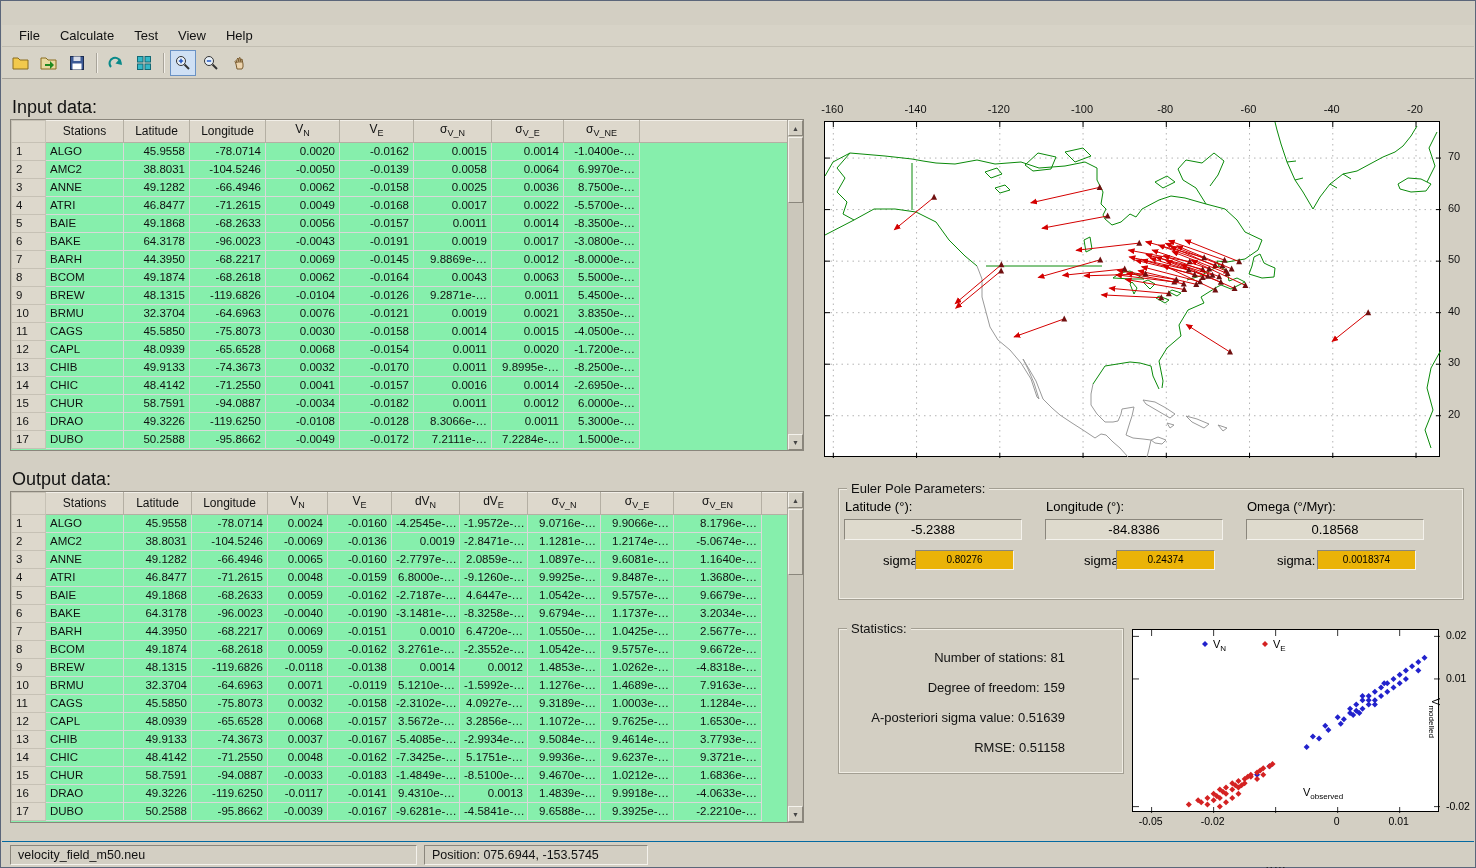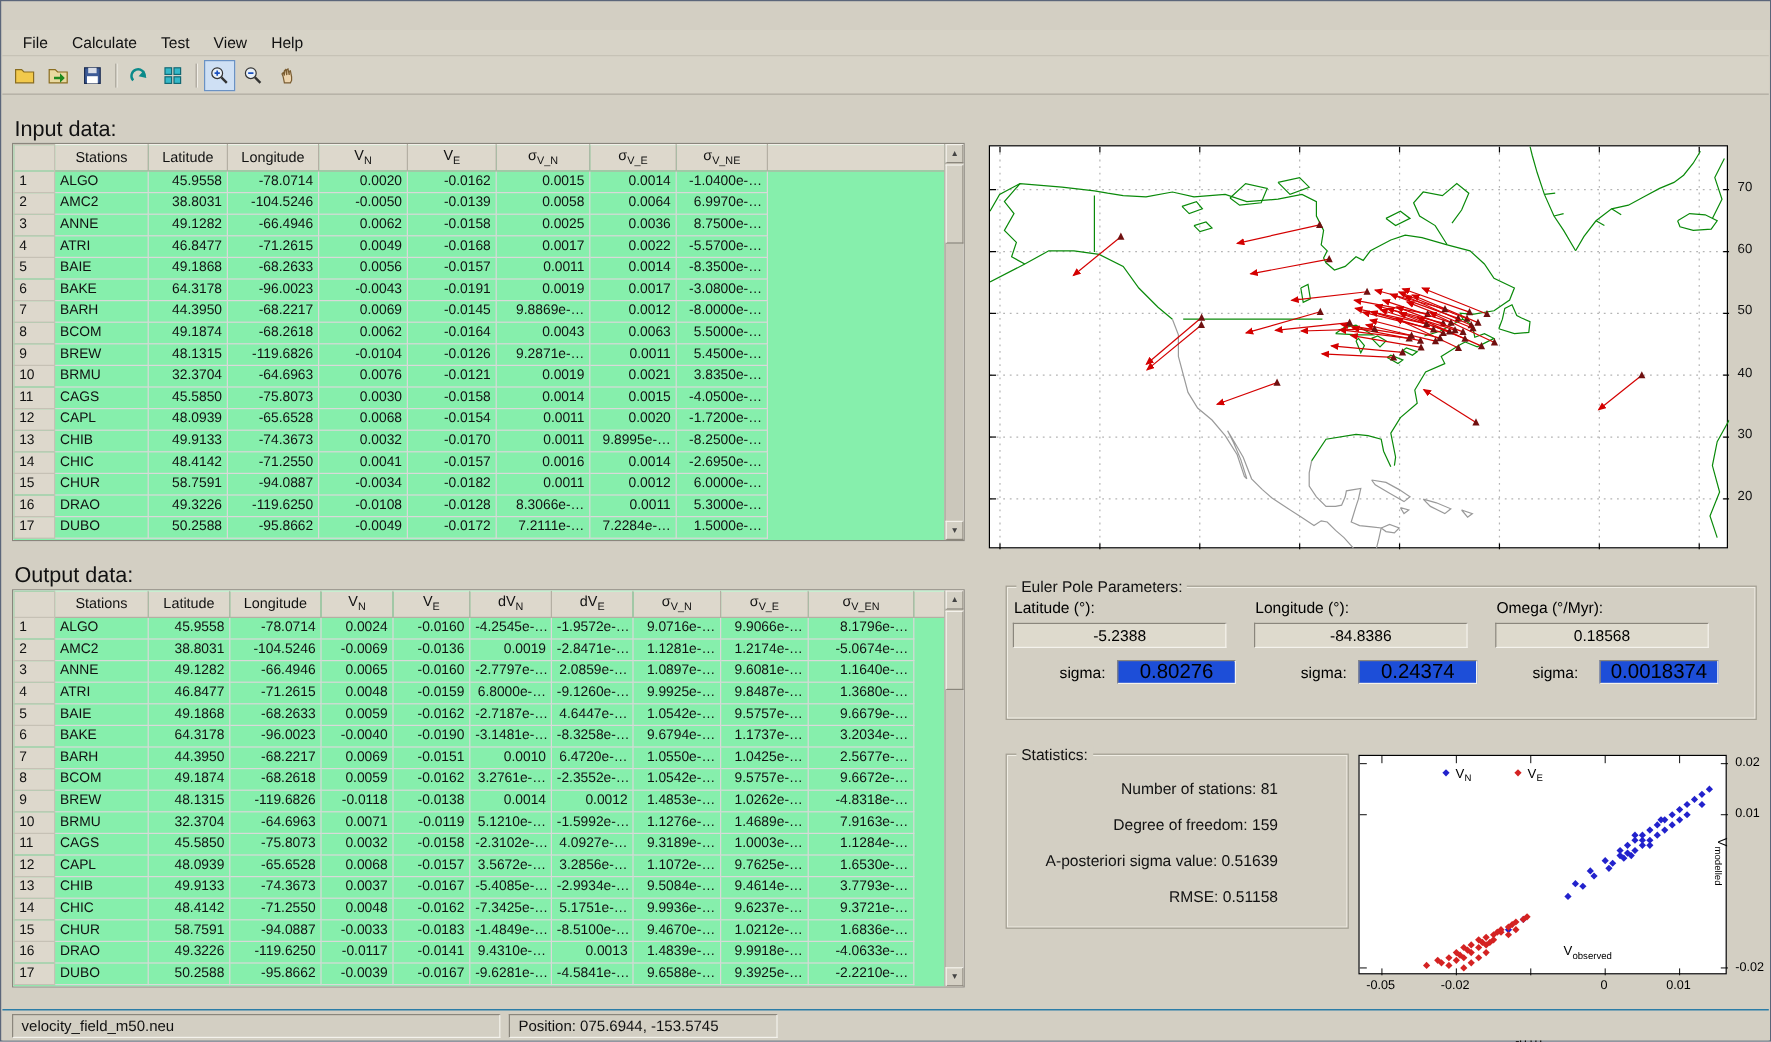--- a/index.html
+++ b/index.html
@@ -74,22 +74,22 @@
 
   
   .groupbox { position:absolute; border:1px solid #a39f93; box-shadow:inset 0 0 0 1px #f0ede4; }
   .groupbox > .gb-title { position:absolute; top:-8px; left:8px; background:#d3cfc3; padding:0 4px; font-size:13px; color:#111; }
   .ep-col { position:absolute; top:0; width:200px; height:100%; }
   .ep-label { position:absolute; top:10px; left:6px; font-size:13px; }
   .ep-value { position:absolute; top:30px; left:5px; width:178px; height:21px; text-align:center;
     font-size:13px; line-height:19px; background:#dedacd;
     border:1px solid; border-color:#8a867c #f4f2ec #f4f2ec #8a867c; }
   .ep-sigma-label { position:absolute; top:64px; font-size:13px; }
-  .ep-sigma { position:absolute; top:61px; left:92px; width:99px; height:20px; text-align:center;
-    font-size:17px; line-height:18px; background:#1d4ed8;
+  .ep-sigma { position:absolute; top:61px; left:76px; width:99px; height:20px; text-align:center;
+    font-size:10px; line-height:18px; background:#eab308;
     border:1px solid; border-color:#8a867c #f4f2ec #f4f2ec #8a867c; }
   .stats-line { text-align:right; padding-right:58px; font-size:13px; line-height:30px; color:#111; }
   #stats-box { padding-top:14px; }
 
   
   .scatter-panel { position:absolute; left:1130px; top:550px; width:307px; height:183px;
     background:#fff; border:1px solid #000; }
   .scatter-xlabels { position:absolute; left:1130px; top:736px; width:307px; height:13px; }
   .scatter-xlabels span { position:absolute; width:40px; text-align:center; font-size:10.5px; }
   .scatter-ylabels { position:absolute; left:1441px; top:550px; width:32px; height:183px; }
@@ -671,20 +671,30 @@
             </tbody>
           </table>
       </div>
       <div class="vscroll">
         <div class="sbtn up">▲</div>
         <div class="sthumb"></div>
         <div class="sbtn down">▼</div>
       </div>
     </div>
 
+    <div class="map-xticks" id="map-xticks">
+        <span style="left: -8.67568px;">-160</span>
+        <span style="left: 74.5676px;">-140</span>
+        <span style="left: 157.811px;">-120</span>
+        <span style="left: 241.054px;">-100</span>
+        <span style="left: 324.297px;">-80</span>
+        <span style="left: 407.541px;">-60</span>
+        <span style="left: 490.784px;">-40</span>
+        <span style="left: 574.027px;">-20</span>
+      </div>
     <div class="map-yticks" id="map-yticks">
         <span style="top: 29.0736px; left: 4px;">70</span>
         <span style="top: 80.6074px; left: 4px;">60</span>
         <span style="top: 132.141px; left: 4px;">50</span>
         <span style="top: 183.675px; left: 4px;">40</span>
         <span style="top: 235.209px; left: 4px;">30</span>
         <span style="top: 286.742px; left: 4px;">20</span>
       </div>
     <div class="map-panel">
       <svg id="map-svg" width="616" height="336" viewBox="0 0 616 336">

